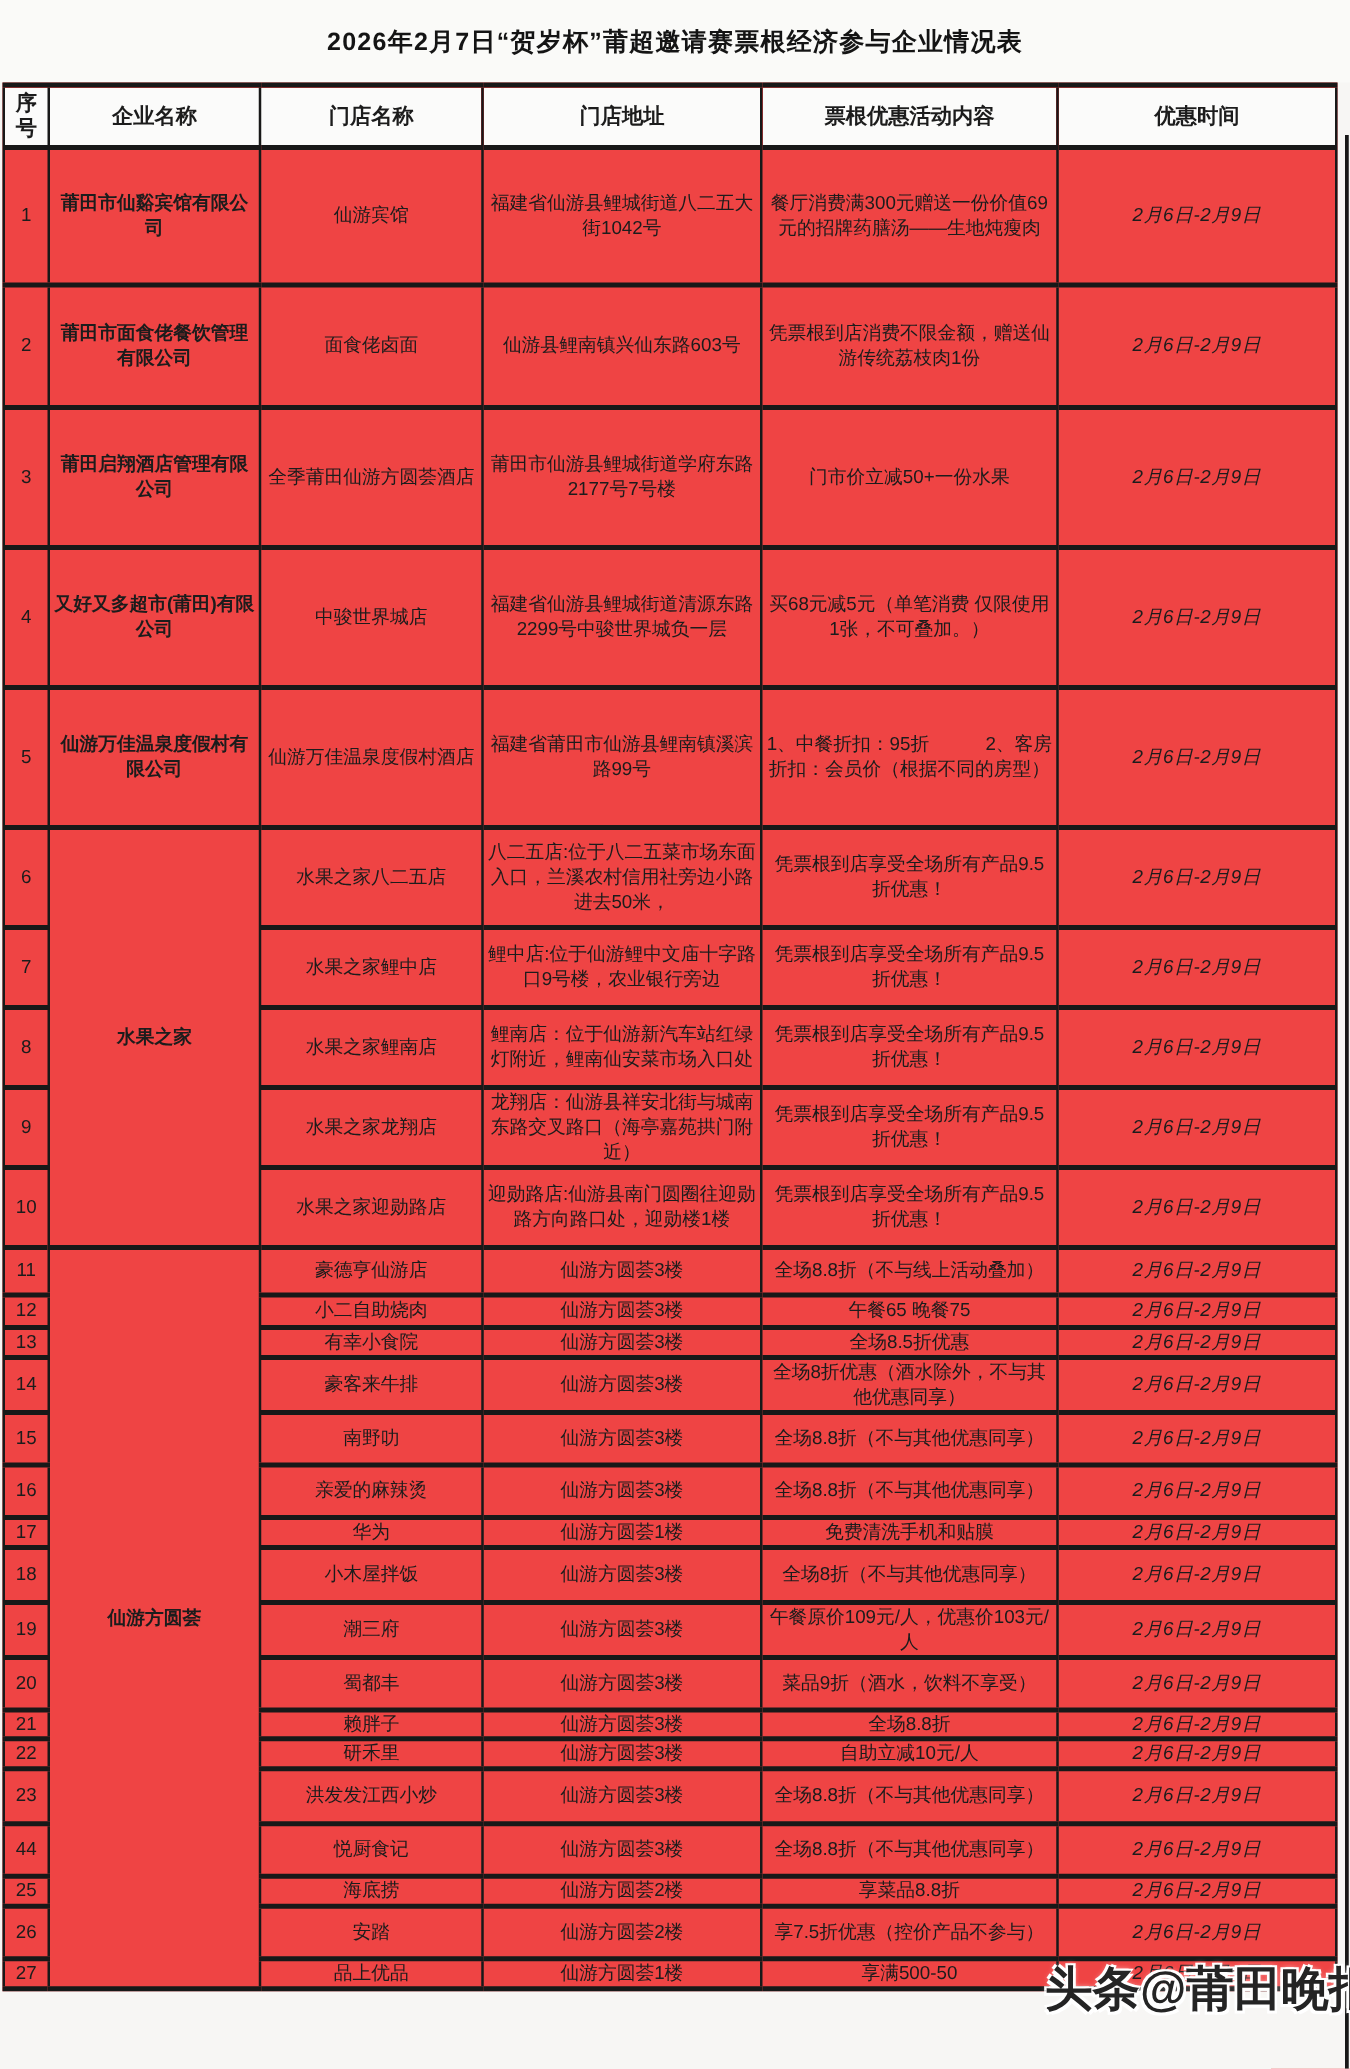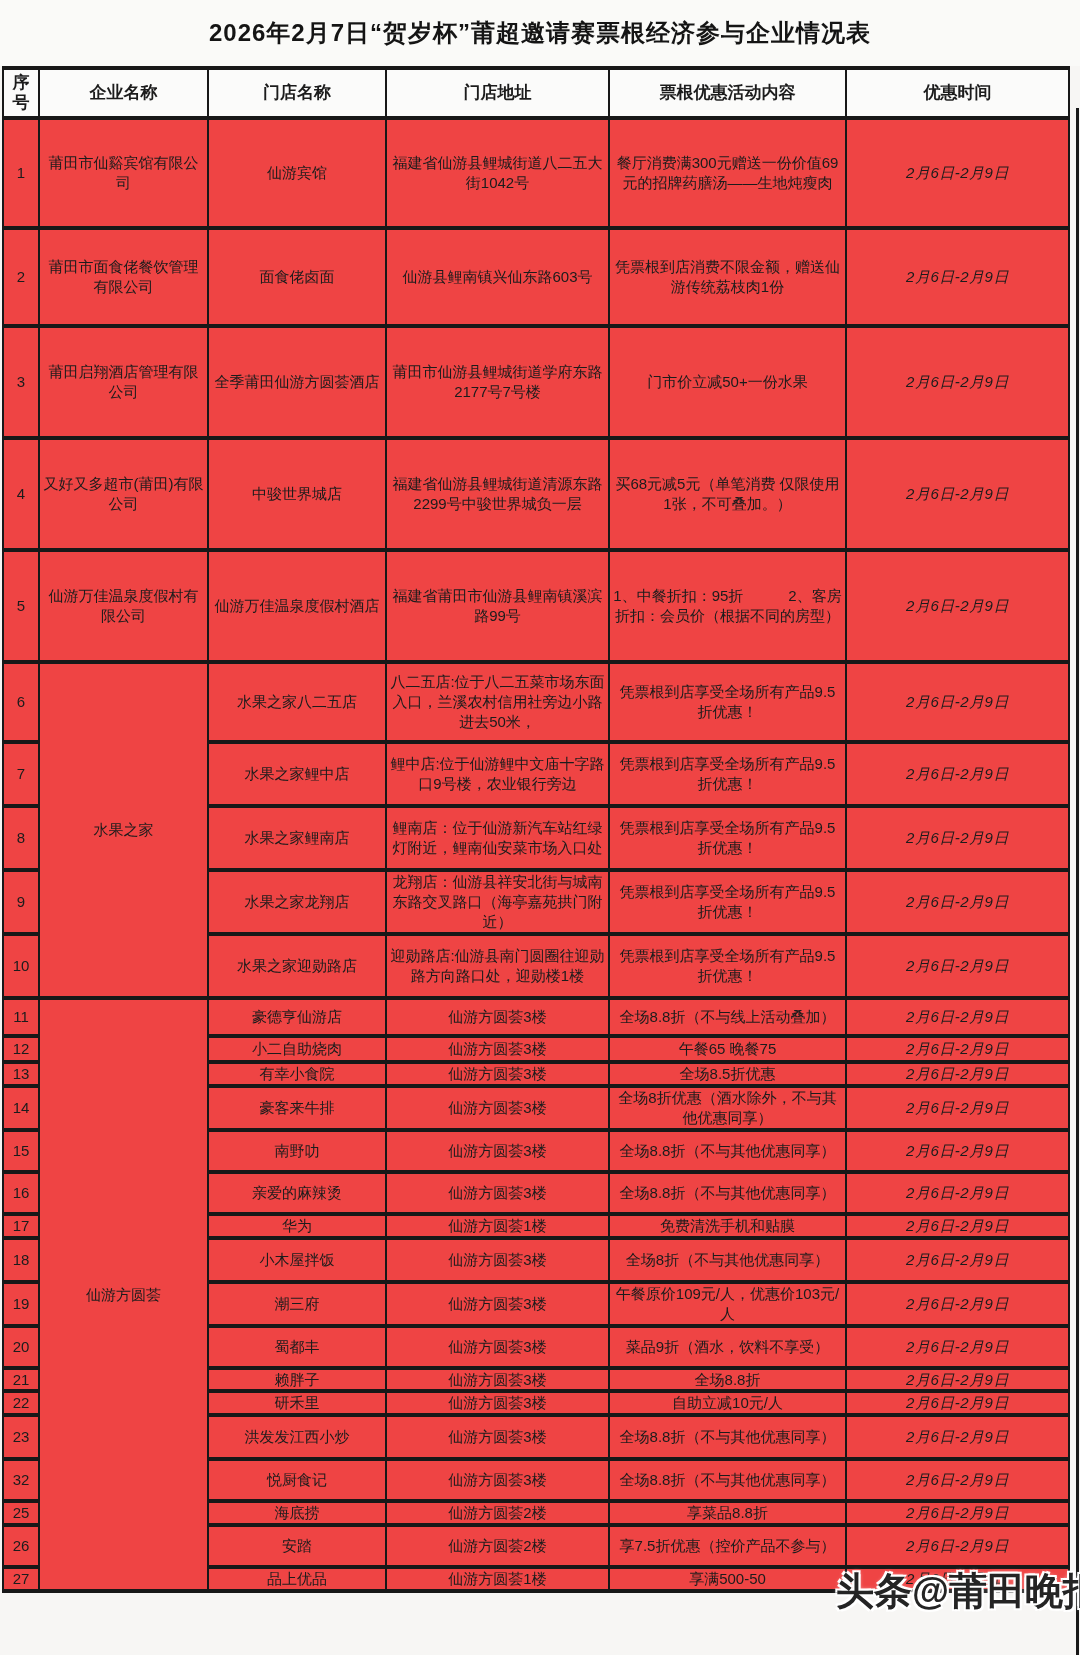--- a/index.html
+++ b/index.html
@@ -7,39 +7,39 @@
     width:1080px;height:1655px;overflow:hidden;
     font-family:"Liberation Sans",sans-serif;
     background:#f7f6f4;color:#1a1a1a;position:relative;
   }
   .page{position:relative;width:1080px;height:1655px;overflow:hidden;}
   .title-bar{
     height:66px;display:flex;align-items:center;justify-content:center;
     background:#fafaf8;
   }
   .title-bar .title{
-    font-size:24px;font-weight:bold;letter-spacing:1px;color:#141414;
+    font-size:20px;font-weight:bold;letter-spacing:1px;color:#141414;
   }
   table.main{
     border-collapse:collapse;table-layout:fixed;
     margin-left:2px;background:#ef4444;
   }
   table.main th, table.main td{
     border:2px solid #181818;
     border-top-width:4px;border-bottom-width:4px;
     text-align:center;vertical-align:middle;
     padding:0 3px;font-size:15px;line-height:1.32;
     overflow:hidden;word-break:break-all;color:#1c1c1c;
   }
   table.main thead th{
     font-size:17px;font-weight:600;height:46px;line-height:1.15;
     background:#fbfbfa;
   }
   td.no{font-size:15px;}
-  td.company{font-size:16px;}
+  td.company{font-size:16px;font-weight:bold;}
   td.time{font-size:15px;letter-spacing:.5px;white-space:nowrap;font-style:italic;}
   td.offer{font-size:15px;}
   .edge-line{
     position:absolute;top:108px;bottom:0;left:1076px;width:3px;
     background:#181818;
   }
   .watermark{
     position:absolute;left:836px;top:1566px;
     font-size:38px;font-weight:bold;color:#242424;white-space:nowrap;
     letter-spacing:0;
@@ -237,21 +237,21 @@
           <td class="time">2月6日-2月9日</td>
         </tr>
         <tr style="height: 44px;">
           <td class="no">23</td>
           <td class="store">洪发发江西小炒</td>
           <td class="address">仙游方圆荟3楼</td>
           <td class="offer">全场8.8折（不与其他优惠同享）</td>
           <td class="time">2月6日-2月9日</td>
         </tr>
         <tr style="height: 42px;">
-          <td class="no">32</td>
+          <td class="no">44</td>
           <td class="store">悦厨食记</td>
           <td class="address">仙游方圆荟3楼</td>
           <td class="offer">全场8.8折（不与其他优惠同享）</td>
           <td class="time">2月6日-2月9日</td>
         </tr>
         <tr style="height: 20px;">
           <td class="no">25</td>
           <td class="store">海底捞</td>
           <td class="address">仙游方圆荟2楼</td>
           <td class="offer">享菜品8.8折</td>

